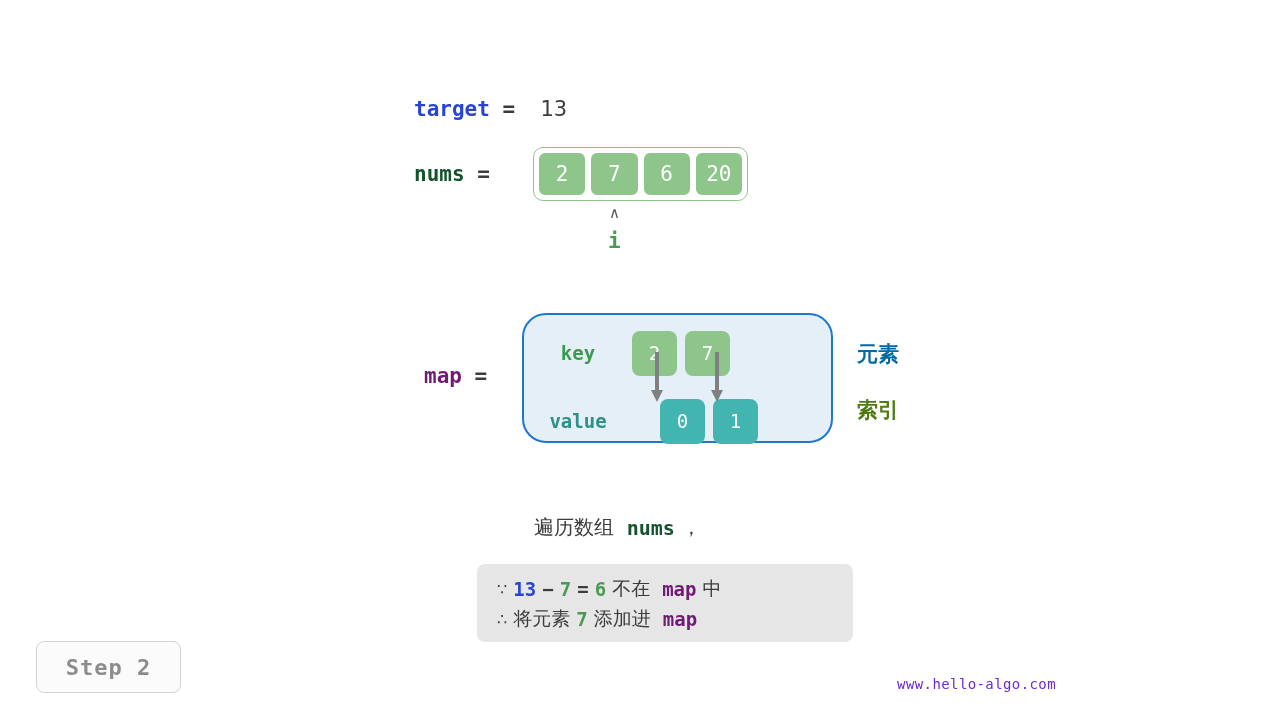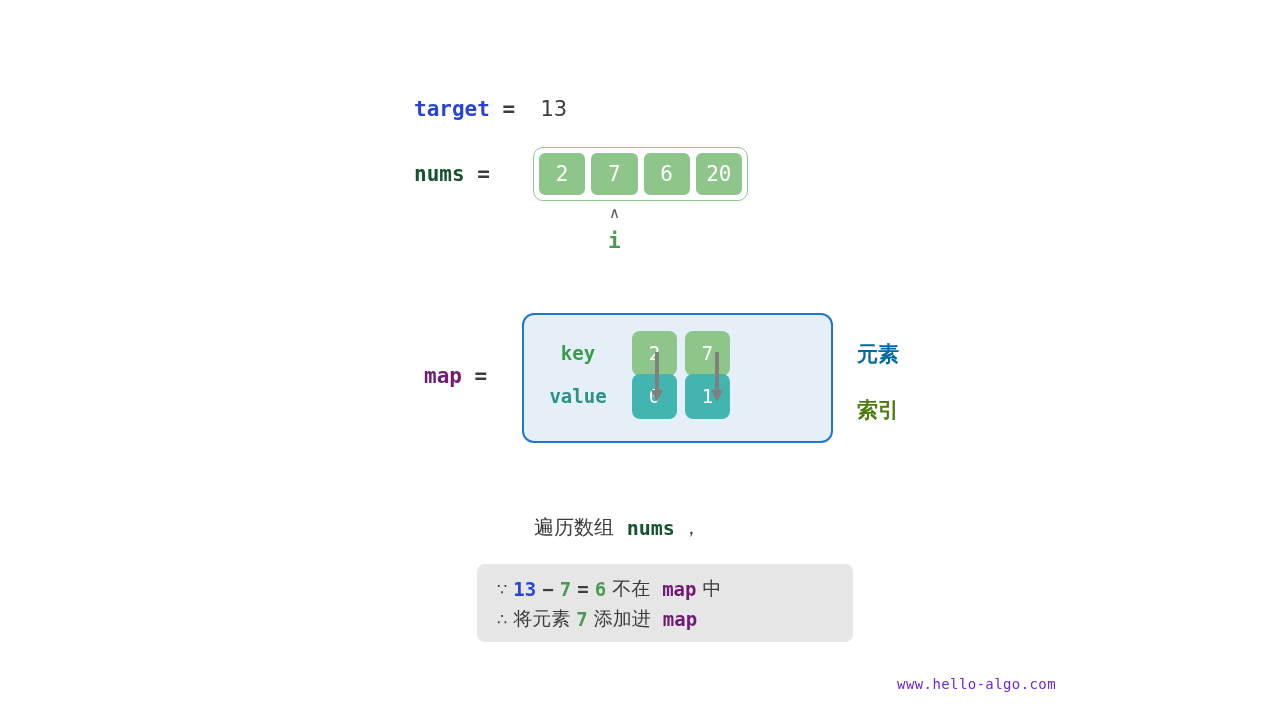--- a/index.html
+++ b/index.html
@@ -127,33 +127,33 @@
   #map-label .eq { color: #3c3c3c; font-weight: bold; }
 
   #map-box {
     position: absolute;
     left: 522px;
     top: 313px;
     width: 311px;
     height: 130px;
     background: #e4eff8;
     border: 2px solid #1f77d0;
-    border-radius: 12px;
+    border-radius: 24px;
   }
 
   .map-row {
     position: absolute;
     left: 0;
     height: 52px;
     width: 100%;
     display: flex;
     align-items: center;
   }
   #map-row-key   { top: 12px; }
-  #map-row-value { top: 55px; }
+  #map-row-value { top: 80px; gap: 28px; }
 
   .map-row-label {
     width: 108px;
     text-align: center;
     font-size: 19px;
     font-weight: bold;
     font-family: "DejaVu Sans Mono", "Liberation Mono", monospace;
   }
 
   .map-cells {
@@ -374,16 +374,17 @@
       <span>将元素</span>
       <span>&nbsp;</span>
       <span class="mn c-green-num">7</span>
       <span>&nbsp;</span>
       <span>添加进</span>
       <span>&nbsp;</span>
       <span class="mn c-map-blue">map</span>
     </div>
   </div>
 
+  <div id="step-badge">Step 2</div>
 
   <div id="watermark">www.hello-algo.com</div>
 
 </div>
 
 </body></html>

